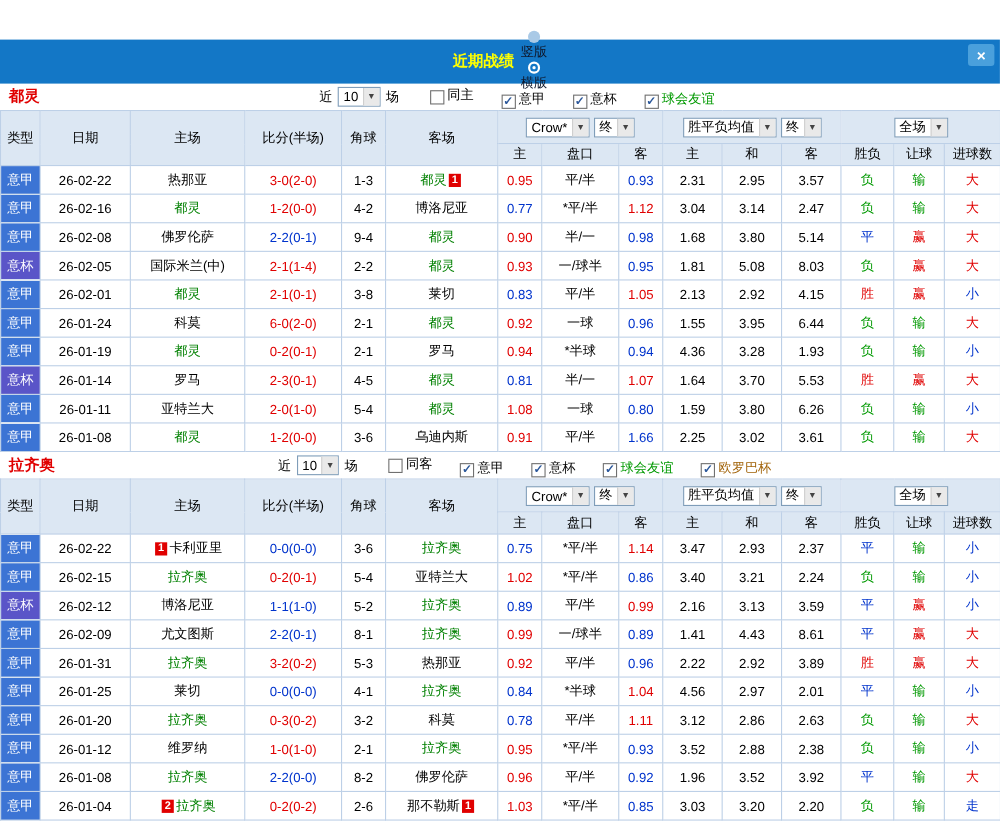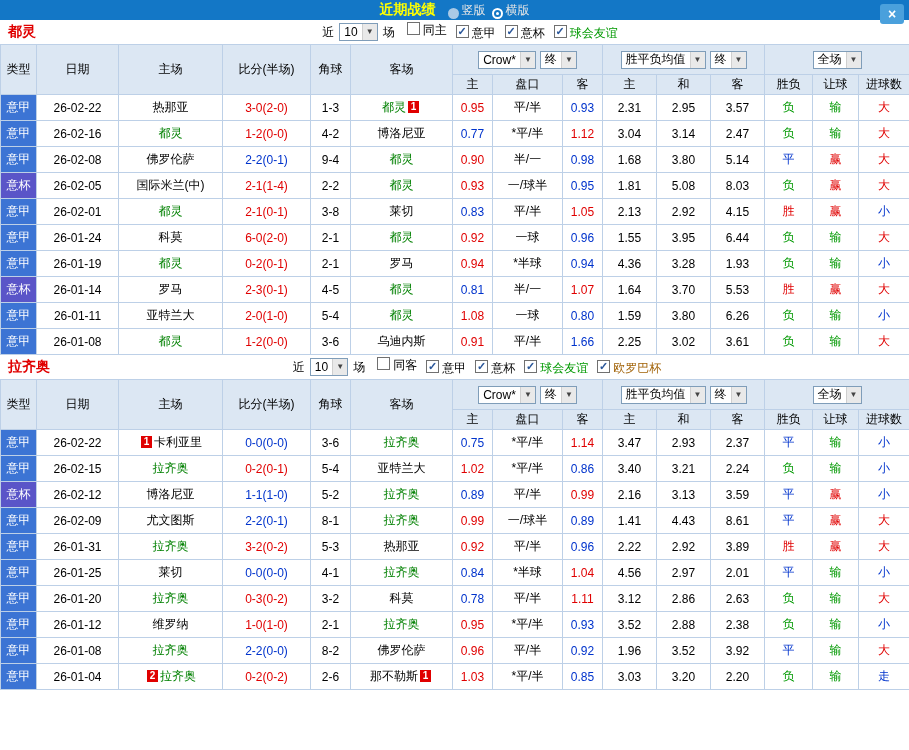--- a/index.html
+++ b/index.html
@@ -1,31 +1,31 @@
 <!DOCTYPE html>
 <html><head>
 <meta charset="utf-8">
 <style>
   *{box-sizing:border-box;margin:0;padding:0;}
   body{width:909px;height:750px;overflow:hidden;background:#fff;font-family:"Liberation Sans",sans-serif;}
   .page{width:909px;height:750px;overflow:hidden;}
   
-  .topbar{height:20px;background:#1377c6;display:flex;align-items:center;justify-content:center;position:relative;}
+  .topbar{height:40px;background:#1377c6;display:flex;align-items:center;justify-content:center;position:relative;margin-top:36px;}
   .title{color:#ffff00;font-weight:bold;font-size:14px;}
-  .radio-group{display:inline-flex;align-items:flex-end;color:#e5e5e5;font-size:12px;margin-left:6px;}
+  .radio-group{display:inline-flex;align-items:flex-start;color:#0f172a;font-size:12px;margin-left:6px;flex-direction:column;}
   .radio{width:11px;height:11px;border-radius:50%;background:#a9c9e6;display:inline-block;margin:0 3px 0 6px;position:relative;}
   .radio.selected{background:transparent;border:2px solid #fff;}
   .radio.selected::after{content:'';position:absolute;inset:2px;background:#fff;border-radius:50%;}
   .close-btn{position:absolute;right:5px;top:4px;width:24px;height:20px;background:#4aa0dc;color:#fff;text-align:center;line-height:20px;border-radius:3px;font-weight:bold;font-size:14px;cursor:pointer;}
   
   .teambar{height:24px;display:flex;align-items:center;padding:0 8px;background:#fff;}
   .teamname{color:#e00000;font-weight:bold;font-size:14px;}
   .filterbar{flex:1;display:flex;justify-content:center;align-items:center;font-size:12px;color:#000;}
   .lab{margin:0 3px;}
-  .cb{margin-left:9px;display:inline-flex;align-items:flex-start;font-size:12px;cursor:pointer;}
+  .cb{margin-left:25px;display:inline-flex;align-items:flex-end;font-size:12px;cursor:pointer;}
   .cbbox{display:inline-block;width:13px;height:13px;border:1px solid #707070;background:#fff;font-size:11px;line-height:11px;text-align:center;color:#2b579a;margin-right:3px;font-weight:bold;}
   
   .sel{display:inline-flex;align-items:center;border:1px solid #7f9db9;background:#fff;height:18px;font-size:12px;margin:0 2px;cursor:pointer;vertical-align:middle;}
   .sel-text{padding:0 4px;white-space:nowrap;}
   .sel-arrow{width:15px;height:16px;background:#e9e9e9;border-left:1px solid #cfcfcf;font-size:8px;line-height:16px;text-align:center;color:#444;}
   
   table{border-collapse:collapse;table-layout:fixed;width:909px;}
   th,td{border:1px solid #bdd0e7;text-align:center;font-size:12px;font-weight:normal;padding:0;white-space:nowrap;overflow:hidden;color:#000;}
   thead th{background:#dce7f3;}
   .hmain{font-size:12px;}

